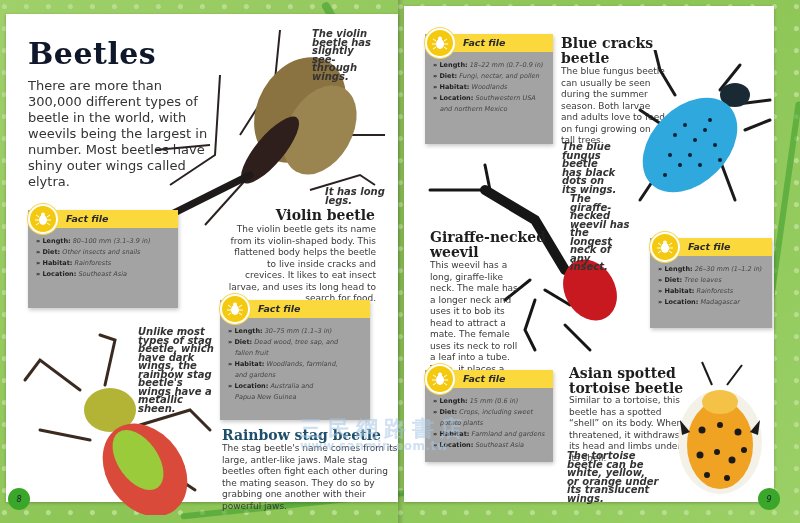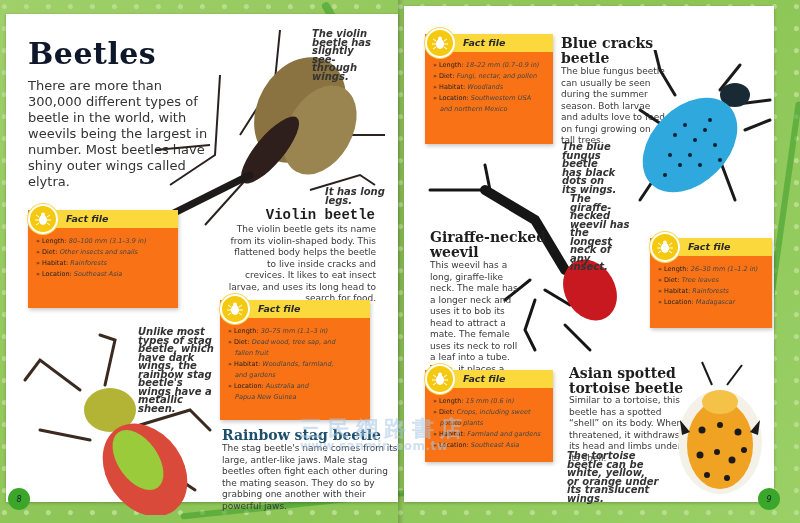--- a/index.html
+++ b/index.html
@@ -24,36 +24,36 @@
 
   .abs { position: absolute; }
   .title-main { font-family: "DejaVu Serif", serif; font-weight: bold; font-size: 30px; color: #0f172a; letter-spacing: .5px; }
   .intro { font-size: 13px; line-height: 16px; color: #333; }
   .h2 { font-family: "DejaVu Serif", serif; font-weight: bold; font-size: 14px; line-height: 15px; color: #1e1e1e; }
   .body-text { font-size: 9px; line-height: 11.5px; color: #3a3a3a; }
   .right-align { text-align: right; }
   .caption { font-family: "DejaVu Sans", sans-serif; font-style: italic; font-size: 10px; line-height: 8.5px; color: #333; font-weight: bold; }
 
   .factfile {
-    position: absolute; background: #f97316;
+    position: absolute; background: #a3a3a3;
     box-shadow: 1px 2px 4px rgba(0,0,0,.22);
   }
   .ff-band {
     position: absolute; left: 18px; top: 0; right: 0; height: 18px;
     background: #fbd93c; padding-left: 20px;
     font-style: italic; font-weight: bold; font-size: 9.5px; line-height: 18px; color: #2a2a2a;
   }
   .ff-badge {
     position: absolute; left: 0; top: -6px; width: 30px; height: 30px; border-radius: 50%;
     background: #f4c90f; border: 2px solid #fff; box-shadow: 0 0 0 1px #f6d84c;
     display: flex; align-items: center; justify-content: center;
   }
   .ff-list { position: absolute; left: 8px; top: 26px; right: 6px; list-style: none; }
   .ff-list li { font-size: 6.5px; line-height: 11px; color: #444; font-style: italic; }
-  .ff-list li .k { font-weight: normal; font-style: normal; color: #222; }
+  .ff-list li .k { font-weight: bold; font-style: normal; color: #222; }
   .ff-list li .k::before { content: "» "; }
   .ff-list li .cont { display: block; padding-left: 7px; }
 
   .pagenum {
     position: absolute; width: 22px; height: 22px; border-radius: 50%;
     background: #3aa62a; color: #123; font-size: 8px; font-style: italic;
     display: flex; align-items: center; justify-content: center;
   }
   .watermark {
     position: absolute; left: 300px; top: 418px; color: #a8c7e6; opacity: .55;
@@ -86,21 +86,21 @@
     <path d="M60 120 L5 125"></path>
   </g>
   <ellipse cx="150" cy="85" rx="42" ry="56" fill="#8a7340" transform="rotate(30 150 85)"></ellipse>
   <ellipse cx="170" cy="105" rx="32" ry="48" fill="#9a8550" transform="rotate(30 170 105)"></ellipse>
   <ellipse cx="120" cy="125" rx="14" ry="42" fill="#2e1e1c" transform="rotate(40 120 125)"></ellipse>
   <path d="M100 150 L20 190" stroke="#1e1a1a" stroke-width="7" stroke-linecap="round"></path>
 </svg>
 <p class="abs caption" style="left:312px;top:30px;width:68px;">The violin beetle has slightly see-through wings.</p>
 <p class="abs caption" style="left:325px;top:188px;width:60px;">It has long legs.</p>
 
-<h2 class="abs h2" style="left:260px;top:208px;width:115px;text-align:right;font-family:Liberation Mono, monospace;">Violin beetle</h2>
+<h2 class="abs h2" style="left:260px;top:208px;width:115px;text-align:right;">Violin beetle</h2>
 <p class="abs body-text right-align" style="left:228px;top:224px;width:148px;">The violin beetle gets its name from its violin-shaped body. This flattened body helps the beetle to live inside cracks and crevices. It likes to eat insect larvae, and uses its long head to search for food.</p>
 
 <div class="factfile" style="left:28px;top:210px;width:150px;height:98px;">
   <div class="ff-band">Fact file</div>
   <div class="ff-badge">
     <svg width="16" height="16" viewBox="0 0 16 16">
         <ellipse cx="8" cy="9" rx="4" ry="5" fill="#fff"></ellipse>
         <circle cx="8" cy="3.5" r="2" fill="#fff"></circle>
         <g stroke="#fff" stroke-width="1">
           <path d="M4 6 L1 4M4 9 L0 9M4 12 L1 14M12 6 L15 4M12 9 L16 9M12 12 L15 14"></path>

